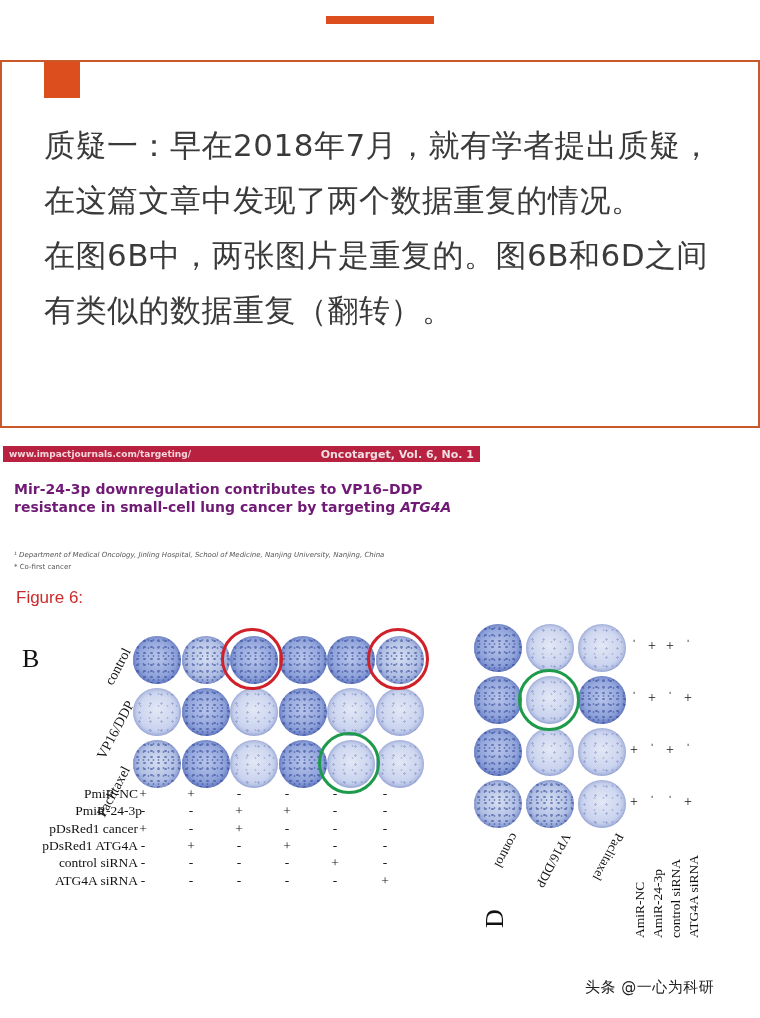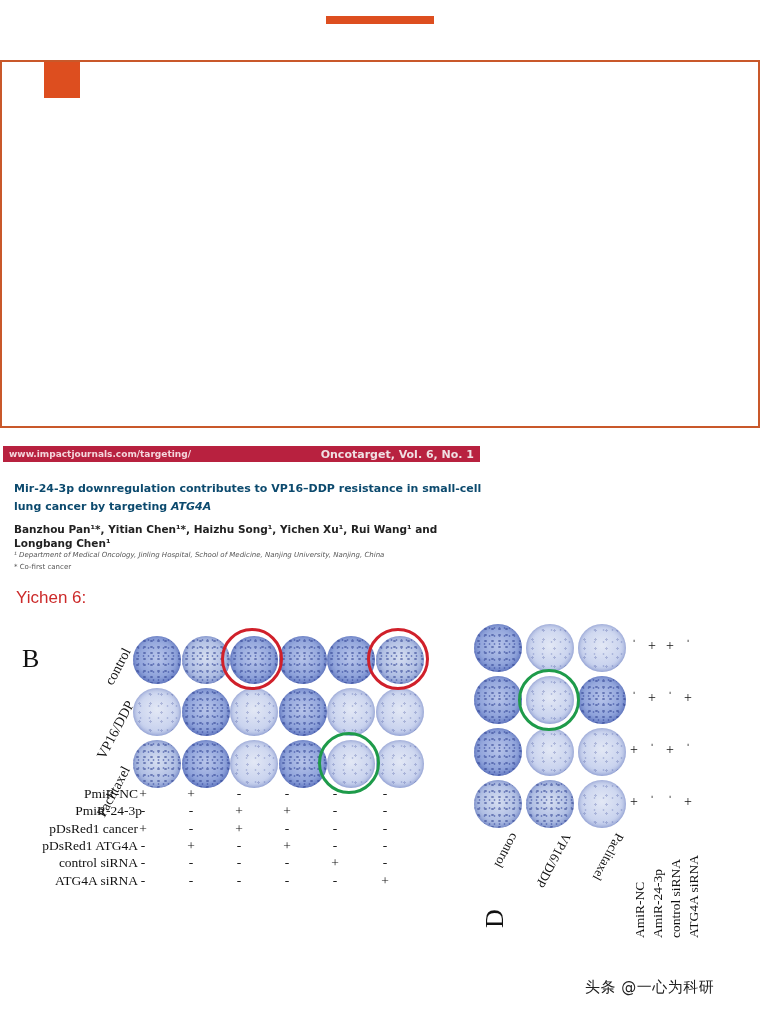--- a/index.html
+++ b/index.html
@@ -15,22 +15,22 @@
     font-size: 31px; line-height: 55px; color: #3a3a3a; letter-spacing: 0.5px; }
   .quote-text p { margin: 0; }
 
   .figure { position: absolute; left: 0; top: 446px; width: 760px; height: 510px; }
 
   .journal-bar { position: absolute; left: 3px; top: 0; width: 477px; height: 16px; background: #b8213f;
     color: #f4d6dc; font-size: 9px; font-weight: bold; display: flex; justify-content: space-between;
     align-items: center; padding: 0 6px; font-family: "DejaVu Sans", sans-serif; }
   .journal-bar .right { font-size: 11px; color: #f0e0e3; text-align: right; }
 
-  .paper-title { position: absolute; left: 14px; top: 34px; width: 470px; color: #0c4a6e;
-    font-weight: bold; font-size: 11px; line-height: 18px; font-family: "DejaVu Sans", sans-serif; }
+  .paper-title { position: absolute; left: 14px; top: 34px; width: 470px; color: #701a75;
+    font-weight: bold; font-size: 14px; line-height: 18px; font-family: "DejaVu Sans", sans-serif; }
   .paper-title i { font-style: italic; }
   .authors { position: absolute; left: 14px; top: 76px; width: 470px; font-size: 10.5px; font-weight: bold;
     color: #222; line-height: 14px; }
   .affil { position: absolute; left: 14px; top: 105px; font-size: 7px; color: #555; font-style: italic; }
   .cofirst { position: absolute; left: 14px; top: 117px; font-size: 7px; color: #555; }
   .fig-label { position: absolute; left: 16px; top: 142px; font-size: 17px; color: #cc2a2a;
     font-family: "Liberation Sans", sans-serif; }
 
   .panel-B-letter { position: absolute; left: 22px; top: 198px; font-size: 26px;
     font-family: "Liberation Serif", serif; color: #111; }
@@ -71,34 +71,35 @@
     text-shadow: 0 0 2px #fff, 0 0 1px #fff; letter-spacing: 0.5px; }
 </style>
 </head>
 <body>
 
 <div class="top-bar"></div>
 
 <div class="quote-box"></div>
 <div class="quote-mark"></div>
 <div class="quote-text">
+  <p>质疑一：早在2018年7月，就有学者提出质疑，在这篇文章中发现了两个数据重复的情况。</p>
+  <p>在图6B中，两张图片是重复的。图6B和6D之间有类似的数据重复（翻转）。</p>
 </div>
 
 <div class="figure">
   <div class="journal-bar">
     <span>www.impactjournals.com/targeting/</span>
     <span class="right">Oncotarget, Vol. 6, No. 1</span>
   </div>
   <div class="paper-title">
     <span>Mir-24-3p downregulation contributes to VP16–DDP resistance in small-cell lung cancer by targeting </span><i>ATG4A</i>
   </div>
-  <div class="authors">Banzhou Pan¹*, Yitian Chen¹*, Haizhu Song¹, Yichen Xu¹, Rui Wang¹ and Longbang Chen¹</div>
   <div class="affil">¹ Department of Medical Oncology, Jinling Hospital, School of Medicine, Nanjing University, Nanjing, China</div>
   <div class="cofirst">* Co-first cancer</div>
-  <div class="fig-label">Yichen 6:</div>
+  <div class="fig-label">Figure 6:</div>
 
   <div class="panel-B-letter">B</div>
   <div class="row-label" style="left:116px; top:226px;">control</div>
   <div class="row-label" style="left:108px; top:300px;">VP16/DDP</div>
   <div class="row-label" style="left:108px; top:358px;">Paclitaxel</div>
 
   <div id="panelB-dishes">
       <div class="dish dense" style="left: 133px; top: 190px;"></div>
       <div class="dish " style="left: 181.5px; top: 190px;"></div>
       <div class="dish dense" style="left: 230px; top: 190px;"></div>

